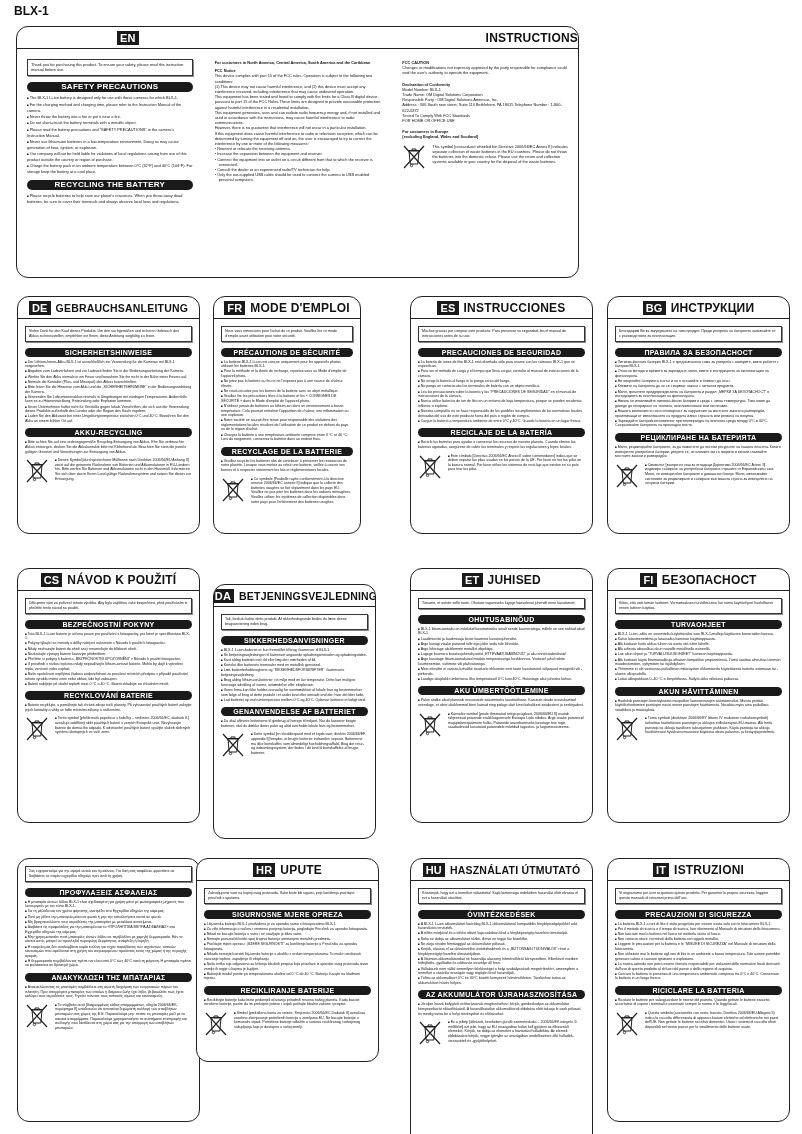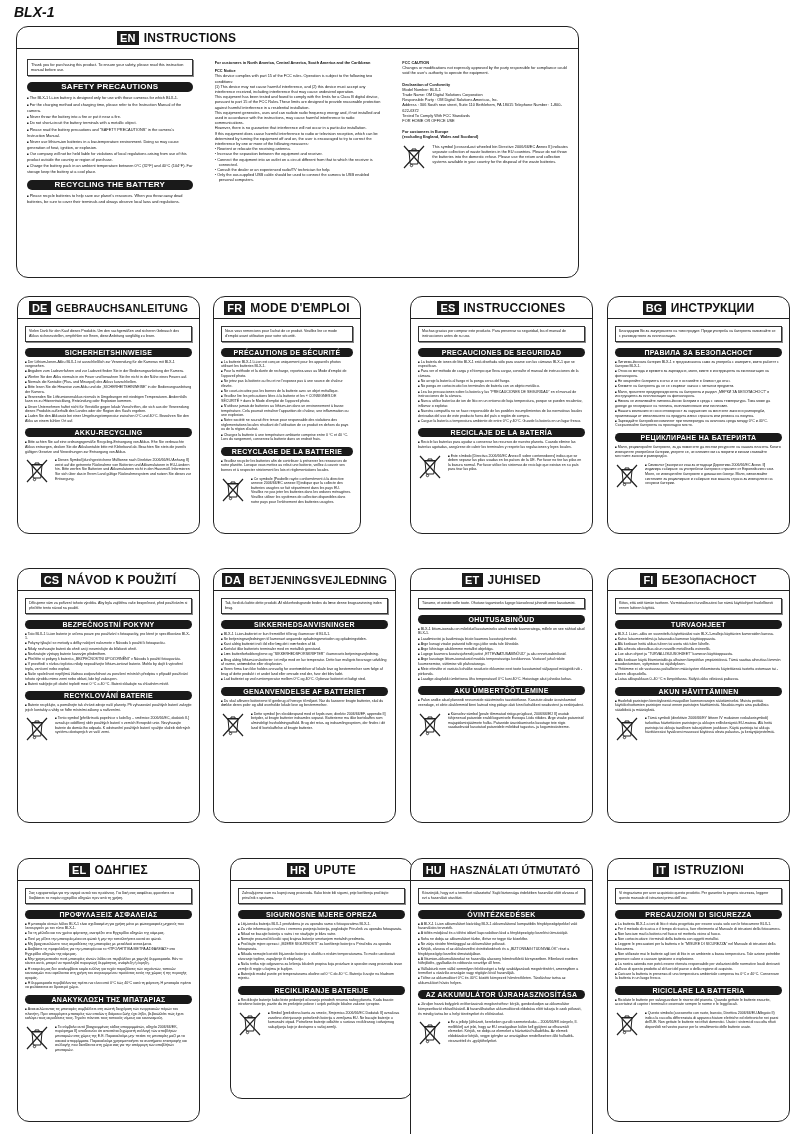--- a/index.html
+++ b/index.html
@@ -1,22 +1,22 @@
 <!DOCTYPE html>
 <html><head>
 <meta charset="utf-8">
 <style>
   * { box-sizing: border-box; margin: 0; padding: 0; }
   html, body { width: 802px; height: 1134px; background: #fff; overflow: hidden; }
   body { font-family: "Liberation Sans", sans-serif; color: #111; position: relative; }
-  .model { position: absolute; left: 14px; top: 4px; font-weight: bold; font-size: 14px; font-style: italic; }
+  .model { position: absolute; left: 14px; top: 4px; font-weight: bold; font-size: 12px; }
   .panel { position: absolute; border: 1.4px solid #222; border-radius: 12px; background: #fff; overflow: hidden; }
   .ptitle { display: flex; align-items: center; justify-content: center; gap: 5px; height: 22px;
             border-bottom: 1.4px solid #222; font-weight: bold; font-size: 12px; letter-spacing: 0.2px; }
-  .ptitle.left { justify-content: flex-start; padding-left: 100px; }
+  .ptitle.left { justify-content: space-between; padding-left: 100px; }
   .code { background: #1a1a1a; color: #fff; font-weight: bold; font-size: 11px; padding: 1px 3px; line-height: 12px; }
   .body { padding: 5px 7px 4px 7px; font-size: 3.6px; line-height: 4.6px; }
   .intro { border: 1px solid #333; box-shadow: 1px 1px 0 #888; padding: 2px 3px; margin: 2px 0 6px 0; font-size: 3.6px; line-height: 4.8px; }
   .sec { background: #1a1a1a; color: #fff; text-align: center; font-weight: bold; font-size: 7px; line-height: 9px;
          border-radius: 9px; margin: 5px 0 3px 0; letter-spacing: 0.3px; }
   .item { margin: 0 0 0.6px 0; }
   .item::before { content: "\25A0\00a0"; font-size: 3px; }
   .weee { display: flex; gap: 6px; margin-top: 4px; }
   .weee-icon { flex: 0 0 24px; height: 26px; }
   .weee-text { flex: 1; }
@@ -248,21 +248,21 @@
         <svg class="weee-icon" viewBox="0 0 24 26">
           <path d="M7 7 h10 l-1.2 13 h-7.6 z" fill="none" stroke="#222" stroke-width="1"></path>
           <path d="M6 6.5 h12 M10 6.5 v-1.5 h4 v1.5" fill="none" stroke="#222" stroke-width="1"></path>
           <circle cx="9.5" cy="21.5" r="1.2" fill="none" stroke="#222" stroke-width="0.8"></circle>
           <path d="M2 2 L22 24 M22 2 L2 24" stroke="#222" stroke-width="1.2"></path>
         </svg>
         <div class="weee-text item">Tento symbol [přeškrtnutá popelnice s kolečky – směrnice 2006/66/EC, dodatek II.] označuje oddělený sběr použitých baterií v zemích Evropské unie. Nevyhazujte baterie do domácího odpadu. K odstranění použitých baterií využijte služeb sběrných systémů dostupných ve vaší zemi.</div>
       </div>
     </div>
   </div>
-    <div class="panel" style="left: 213px; top: 568px; width: 183px; height: 255px;">
+    <div class="panel" style="left: 213px; top: 584px; width: 163px; height: 255px;">
     <div class="ptitle" style="font-size: 10.5px;">
       <span class="code">DA</span>
       <span>BETJENINGSVEJLEDNING</span>
     </div>
     <div class="body">
       <div class="intro">Tak, fordi du købte dette produkt. Af sikkerhedsgrunde bedes du læse denne brugsanvisning inden brug.</div>
       <div class="sec">SIKKERHEDSANVISNINGER</div>
       <div class="safety">
           <div class="item">BLX-1 Li-ion-batteriet er kun fremstillet til brug i kameraer til BLX-1.</div>
           <div class="item">Se betjeningsvejledningen til kameraet angående opladningsmetoden og opladningstiden.</div>
@@ -342,24 +342,20 @@
           <path d="M7 7 h10 l-1.2 13 h-7.6 z" fill="none" stroke="#222" stroke-width="1"></path>
           <path d="M6 6.5 h12 M10 6.5 v-1.5 h4 v1.5" fill="none" stroke="#222" stroke-width="1"></path>
           <circle cx="9.5" cy="21.5" r="1.2" fill="none" stroke="#222" stroke-width="0.8"></circle>
           <path d="M2 2 L22 24 M22 2 L2 24" stroke="#222" stroke-width="1.2"></path>
         </svg>
         <div class="weee-text item">Tämä symboli (direktiivin 2006/66/EY liitteen IV mukainen roskakorisymboli) tarkoittaa hävitettävien paristojen ja akkujen erilliskeräystä EU-maissa. Älä heitä paristoja tai akkuja tavallisen talousjätteen joukkoon. Käytä paristoja tai akkuja hävittäessäsi hyväksesi maassasi käytössä olevia palautus- ja keräysjärjestelmiä.</div>
       </div>
     </div>
   </div>
     <div class="panel" style="left: 17px; top: 858px; width: 183px; height: 264px;">
-    <div class="ptitle">
-      <span class="code">EL</span>
-      <span>ΟΔΗΓΙΕΣ</span>
-    </div>
     <div class="body">
       <div class="intro">Σας ευχαριστούμε για την αγορά αυτού του προϊόντος. Για δική σας ασφάλεια, φροντίστε να διαβάσετε το παρόν εγχειρίδιο οδηγιών πριν από τη χρήση.</div>
       <div class="sec">ΠΡΟΦΥΛΑΞΕΙΣ ΑΣΦΑΛΕΙΑΣ</div>
       <div class="safety">
           <div class="item">Η μπαταρία ιόντων λιθίου BLX-1 είναι σχεδιασμένη για χρήση μόνο με φωτογραφικές μηχανές που λειτουργούν με τον τύπο BLX-1.</div>
           <div class="item">Για τη μέθοδο και τον χρόνο φόρτισης, ανατρέξτε στο Εγχειρίδιο οδηγιών της κάμερας.</div>
           <div class="item">Ποτέ μη ρίξετε την μπαταρία μέσα σε φωτιά ή μην την τοποθετήσετε κοντά σε φωτιά.</div>
           <div class="item">Μη βραχυκυκλώνετε τους ακροδέκτες της μπαταρίας με μεταλλικά αντικείμενα.</div>
           <div class="item">Διαβάστε τις προφυλάξεις για την μπαταρία και το «ΠΡΟΛΗΠΤΙΚΑ ΜΕΤΡΑ ΑΣΦΑΛΕΙΑΣ» στο Εγχειρίδιο οδηγιών της κάμερας.</div>
           <div class="item">Μην χρησιμοποιείτε ποτέ μπαταρίες ιόντων λιθίου σε περιβάλλον με χαμηλή θερμοκρασία. Εάν το κάνετε αυτό, μπορεί να προκληθεί παραγωγή θερμότητας, ανάφλεξη ή έκρηξη.</div>
@@ -372,21 +368,21 @@
         <svg class="weee-icon" viewBox="0 0 24 26">
           <path d="M7 7 h10 l-1.2 13 h-7.6 z" fill="none" stroke="#222" stroke-width="1"></path>
           <path d="M6 6.5 h12 M10 6.5 v-1.5 h4 v1.5" fill="none" stroke="#222" stroke-width="1"></path>
           <circle cx="9.5" cy="21.5" r="1.2" fill="none" stroke="#222" stroke-width="0.8"></circle>
           <path d="M2 2 L22 24 M22 2 L2 24" stroke="#222" stroke-width="1.2"></path>
         </svg>
         <div class="weee-text item">Το σύμβολο αυτό [διαγραμμένος κάδος απορριμμάτων, οδηγία 2006/66/ΕΚ, παράρτημα II] υποδεικνύει ότι απαιτείται ξεχωριστή συλλογή των αποβλήτων μπαταριών στις χώρες της Ε.Ε. Παρακαλούμε μην πετάτε τις μπαταρίες μαζί με τα οικιακά απορρίμματα. Παρακαλούμε χρησιμοποιήστε τα συστήματα επιστροφής και συλλογής που διατίθενται στη χώρα σας για την απόρριψη των αποβλήτων μπαταριών.</div>
       </div>
     </div>
   </div>
-    <div class="panel" style="left: 230px; top: 858px; width: 183px; height: 241px;">
+    <div class="panel" style="left: 196px; top: 858px; width: 183px; height: 204px;">
     <div class="ptitle">
       <span class="code">HR</span>
       <span>UPUTE</span>
     </div>
     <div class="body">
       <div class="intro">Zahvaljujemo vam na kupnji ovog proizvoda. Kako biste bili sigurni, prije korištenja pročitajte priručnik s uputama.</div>
       <div class="sec">SIGURNOSNE MJERE OPREZA</div>
       <div class="safety">
           <div class="item">Litij-ionska baterija BLX-1 predviđena je za uporabu samo s fotoaparatima BLX-1.</div>
           <div class="item">Za više informacija o načinu i vremenu punjenja baterija, pogledajte Priručnik za uporabu fotoaparata.</div>

